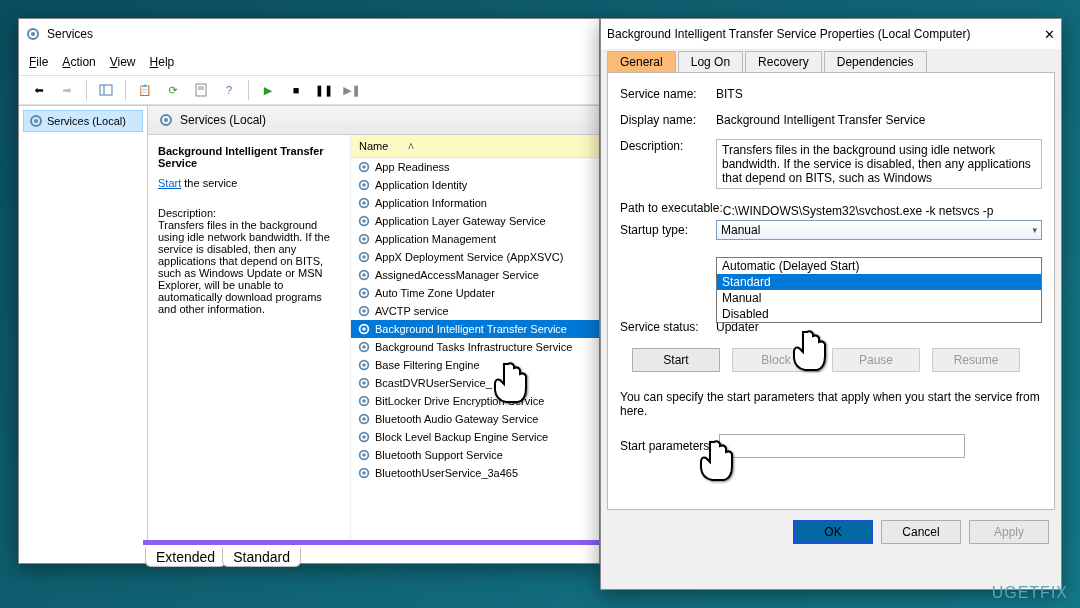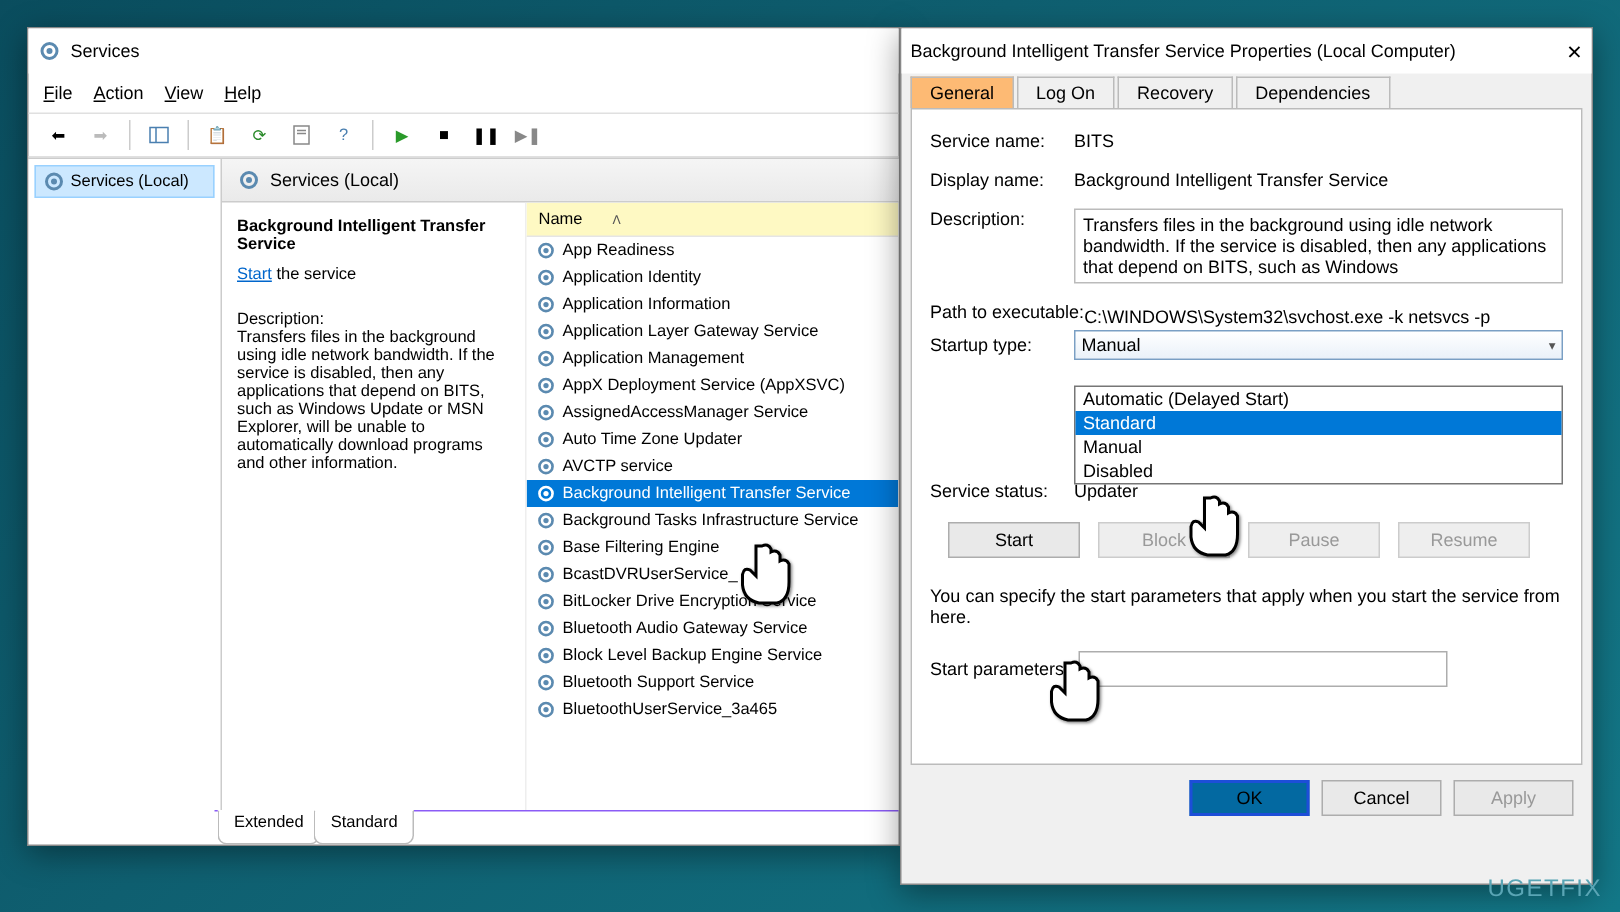--- a/index.html
+++ b/index.html
@@ -26,21 +26,21 @@
 .info-col .svc-name{font-weight:600;margin-bottom:8px}
 .info-col .start-link{color:#0066cc;text-decoration:underline;cursor:pointer}
 .info-col .desc{margin-top:18px}
 .list-col{flex:1;border-left:1px solid #eee;overflow:hidden;display:flex;flex-direction:column;position:relative}
 .list-header{background:#fef9c3;border-bottom:1px solid #e5e5e5;padding:5px 8px;font-size:11px;display:flex;align-items:center;gap:20px}
 .sort-caret{font-size:8px;color:#555}
 .list-body{flex:1;overflow-y:auto;overflow-x:hidden}
 .svc-row{display:flex;align-items:center;gap:4px;padding:2px 6px;font-size:11px;white-space:nowrap;cursor:default}
 .svc-row.selected{background:#0078d7;color:#fff}
 .svc-row .gear{width:14px;height:14px;flex-shrink:0}
-.tabs-bar{height:22px;margin-left:124px;display:flex;font-size:11px;border-top:1px solid #8b5cf6;padding-left:2px}
+.tabs-bar{height:22px;margin-left:124px;display:flex;align-items:flex-end;font-size:14px;border-top:5px solid #8b5cf6;padding-left:2px}
 .bottom-tab{border:1px solid #bbb;border-top:1px solid #fff;border-radius:0 0 6px 6px;padding:1px 10px;margin-top:-1px;background:#fff;position:relative}
 .bottom-tab + .bottom-tab{margin-left:-4px}
 
 .props-win .titlebar{background:#fff}
 .tabstrip{display:flex;margin:2px 6px 0 6px}
 .dlg-tab{border:1px solid #bbb;border-bottom:none;padding:3px 12px;font-size:12px;background:#f0f0f0;margin-right:2px}
 .dlg-tab.active{background:#fdba74;position:relative;z-index:2}
 .tab-panel{border:1px solid #bbb;margin:0 6px;background:#fff;padding:14px 12px;height:438px;box-sizing:border-box;position:relative}
 .field-row{display:flex;margin-bottom:12px;font-size:12px;align-items:flex-start}
 .field-lbl{width:96px;flex-shrink:0}

